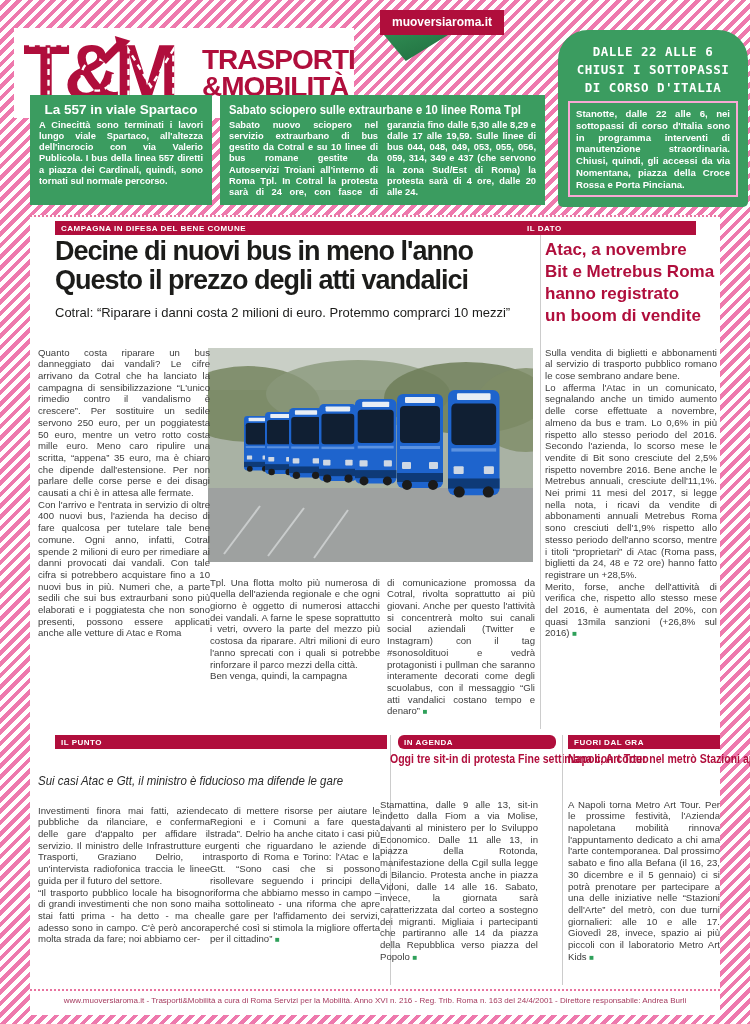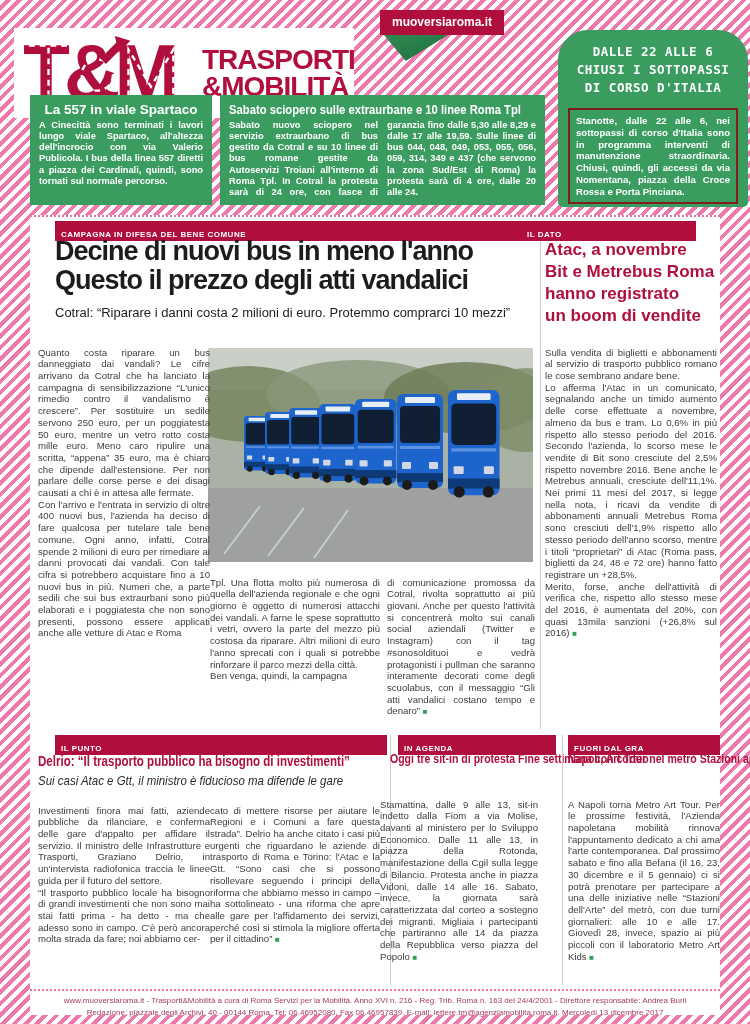--- a/index.html
+++ b/index.html
@@ -15,35 +15,35 @@
   .logo-mark{width:168px;height:78px;flex:none;}
   .brand-title{color:#B00E3C;font-weight:bold;font-size:28px;line-height:0.98;letter-spacing:-1px;}
   .site-badge{position:absolute;left:380px;top:10px;background:#B00E3C;color:#fff;
     font-size:12px;font-weight:bold;padding:5px 12px 6px;}
   .badge-ribbon{position:absolute;left:384px;top:35px;width:64px;height:26px;
     background:linear-gradient(160deg,#2f8a52,#1f6e3e);clip-path:polygon(0 0,100% 0,34% 100%);}
   .roadsign{position:absolute;left:558px;top:30px;width:190px;height:177px;background:#3B9C60;
     border-radius:30px 30px 5px 5px;padding:13px 10px 16px;}
   .roadsign-title{color:#fff;text-align:center;font-family:"DejaVu Sans Mono",monospace;
     font-weight:bold;font-size:12.5px;line-height:1.45;white-space:pre-line;letter-spacing:0.5px;}
-  .roadsign-body{margin-top:11px;border:2px solid #7f1d1d;padding:5px 6px;color:#fff;
+  .roadsign-body{margin-top:4px;border:2px solid #f9a8d4;padding:5px 6px;color:#fff;
     font-size:9.6px;font-weight:bold;line-height:1.22;text-align:justify;}
   .brief{position:absolute;top:95px;height:110px;background:#3B9C60;color:#fff;padding:7px 9px;overflow:hidden;}
   .brief-1{left:30px;width:182px;}
   .brief-2{left:220px;width:325px;}
   .brief-title{font-weight:bold;font-size:13.5px;margin-bottom:3px;}
   .brief-1 .brief-title{text-align:center;}
   .brief-title-squeeze{display:inline-block;white-space:nowrap;transform:scaleX(.9);transform-origin:0 50%;font-size:12.5px;}
   .brief-body{font-size:9.3px;font-weight:bold;line-height:1.2;text-align:justify;white-space:pre-line;}
   .brief-2 .brief-body{column-count:2;column-gap:9px;}
   
   .sheet{position:absolute;left:30px;top:215px;width:690px;height:800px;background:#fff;}
   .sheet::before{content:"";position:absolute;left:0;right:0;top:0;border-top:2px dotted #e8739f;}
   .kicker{position:absolute;background:#B00E3C;color:#fff;font-size:8px;font-weight:bold;
-    letter-spacing:.5px;padding:9px 0 2px 6px;text-transform:uppercase;}
+    letter-spacing:.5px;padding:3px 0 2px 6px;text-transform:uppercase;}
   .k-main{left:25px;top:6px;width:478px;}
   .headline{position:absolute;left:25px;top:22px;width:510px;color:#1c1c1a;font-weight:bold;
     font-size:27px;line-height:1.08;letter-spacing:-1px;}
   .subhead{position:absolute;left:25px;top:90px;width:510px;color:#1c1c1a;font-size:13px;white-space:nowrap;}
   .photo{position:absolute;left:178px;top:133px;width:325px;height:214px;overflow:hidden;}
   .photo svg{display:block;width:100%;height:100%;}
   .body-text{font-size:9.6px;line-height:1.22;color:#3d3d3d;text-align:justify;white-space:pre-line;}
   .marker{color:#2fa05a;font-size:8px;}
   .col{position:absolute;overflow:hidden;}
   .c1{left:8px;top:122px;width:172px;height:402px;}
@@ -59,21 +59,21 @@
     font-weight:bold;font-size:17px;line-height:1.3;white-space:pre-line;}
   .c-dato{left:515px;top:122px;width:172px;height:392px;}
   
   .k-punto{left:25px;top:520px;width:332px;}
   .punto-headline{position:absolute;left:8px;top:537px;color:#B00E3C;font-weight:bold;font-size:15px;}
   .punto-subhead{position:absolute;left:8px;top:558px;color:#2a2a2a;font-style:italic;font-size:13.5px;}
   .squeeze{display:inline-block;white-space:nowrap;transform-origin:0 50%;}
   .sq77{transform:scaleX(.77);} .sq85{transform:scaleX(.85);} .sq78{transform:scaleX(.78);}
   .cp1{left:8px;top:580px;width:172px;height:192px;}
   .cp2{left:180px;top:580px;width:170px;height:192px;}
-  .k-agenda{left:368px;top:520px;width:158px;}
+  .k-agenda{left:368px;top:520px;width:158px;border-radius:6px;}
   .small-headline{position:absolute;color:#B00E3C;font-weight:bold;font-size:13.5px;line-height:1.2;white-space:pre;}
   .agenda-headline{left:360px;top:536px;}
   .ca{left:350px;top:574px;width:158px;height:198px;}
   .k-fuori{left:538px;top:520px;width:152px;}
   .fuori-headline{left:538px;top:536px;}
   .cf{left:538px;top:574px;width:152px;height:198px;}
   
   .footer{position:absolute;left:0;top:774px;width:690px;border-top:2px dotted #e8739f;
     padding-top:4px;text-align:center;color:#a43a5e;font-size:8px;line-height:1.55;}
 </style>
@@ -179,21 +179,20 @@
     <div class="kicker k-dato">IL DATO</div>
     <div class="dato-headline">Atac, a novembre
 Bit e Metrebus Roma
 hanno registrato
 un boom di vendite</div>
     <p class="body-text col c-dato"><span>Sulla vendita di biglietti e abbonamenti al servizio di trasporto pubblico romano le cose sembrano andare bene.
 Lo afferma l'Atac in un comunicato, segnalando anche un timido aumento delle corse effettuate a novembre, almeno da bus e tram. Lo 0,6% in più rispetto allo stesso periodo del 2016. Secondo l'azienda, lo scorso mese le vendite di Bit sono cresciute del 2,5% rispetto novembre 2016. Bene anche le Metrebus annuali, cresciute dell'11,1%. Nei primi 11 mesi del 2017, si legge nella nota, i ricavi da vendite di abbonamenti annuali Metrebus Roma sono cresciuti dell'1,9% rispetto allo stesso periodo dell'anno scorso, mentre i titoli “proprietari” di Atac (Roma pass, biglietti da 24, 48 e 72 ore) hanno fatto registrare un +28,5%.
 Merito, forse, anche dell'attività di verifica che, rispetto allo stesso mese del 2016, è aumentata del 20%, con quasi 13mila sanzioni (+26,8% sul 2016)</span> <span class="marker">■</span></p>
 
     <div class="kicker k-punto">IL PUNTO</div>
-    <div class="punto-headline"><span class="squeeze sq77">Delrio: “Il trasporto pubblico ha bisogno di investimenti”</span></div>
     <div class="punto-subhead"><span class="squeeze sq85">Sui casi Atac e Gtt, il ministro è fiducioso ma difende le gare</span></div>
     <p class="body-text col cp1">Investimenti finora mai fatti, aziende pubbliche da rilanciare, e conferma delle gare d'appalto per affidare il servizio. Il ministro delle Infrastrutture e Trasporti, Graziano Delrio, in un'intervista radiofonica traccia le linee guida per il futuro del settore.
 “Il trasporto pubblico locale ha bisogno di grandi investimenti che non sono mai stai fatti prima - ha detto - ma che adesso sono in campo. C'è però ancora molta strada da fare; noi abbiamo cer-</p>
     <p class="body-text col cp2"><span>cato di mettere risorse per aiutare le Regioni e i Comuni a fare questa strada”. Delrio ha anche citato i casi più urgenti che riguardano le aziende di trasporto di Roma e Torino: l'Atac e la Gtt. “Sono casi che si possono risollevare seguendo i principi della riforma che abbiamo messo in campo – ha sottolineato - una riforma che apre alle gare per l'affidamento dei servizi, perché così si stimola la migliore offerta per il cittadino”</span> <span class="marker">■</span></p>
 
     <div class="vrule vr-b1"></div>
 
     <div class="kicker k-agenda">IN AGENDA</div>
     <div class="small-headline agenda-headline"><span class="squeeze sq78">Oggi tre sit-in di protesta
 Fine settimana con corteo</span></div>
@@ -201,17 +200,16 @@
 
     <div class="vrule vr-b2"></div>
 
     <div class="kicker k-fuori">FUORI DAL GRA</div>
     <div class="small-headline fuori-headline"><span class="squeeze sq78">Napoli, Art Tour nel metrò
 Stazioni aperte per le Feste</span></div>
     <p class="body-text col cf"><span>A Napoli torna Metro Art Tour. Per le prossime festività, l'Azienda napoletana mobilità rinnova l'appuntamento dedicato a chi ama l'arte contemporanea. Dal prossimo sabato e fino alla Befana (il 16, 23, 30 dicembre e il 5 gennaio) ci si potrà prenotare per partecipare a una delle iniziative nelle “Stazioni dell'Arte” del metrò, con due turni giornalieri: alle 10 e alle 17. Giovedì 28, invece, spazio ai più piccoli con il laboratorio Metro Art Kids</span> <span class="marker">■</span></p>
 
     <div class="footer">
       <div>www.muoversiaroma.it - Trasporti&amp;Mobilità a cura di Roma Servizi per la Mobilità. Anno XVI n. 216 - Reg. Trib. Roma n. 163 del 24/4/2001 - Direttore responsabile: Andrea Burli</div>
-      <div>Redazione: piazzale degli Archivi, 40 - 00144 Roma. Tel: 06.46952080. Fax 06.46957839. E-mail: lettere.tm@agenziamobilita.roma.it. Mercoledì 13 dicembre 2017</div>
     </div>
 
   </div>
 </div>
 
 </body></html>

